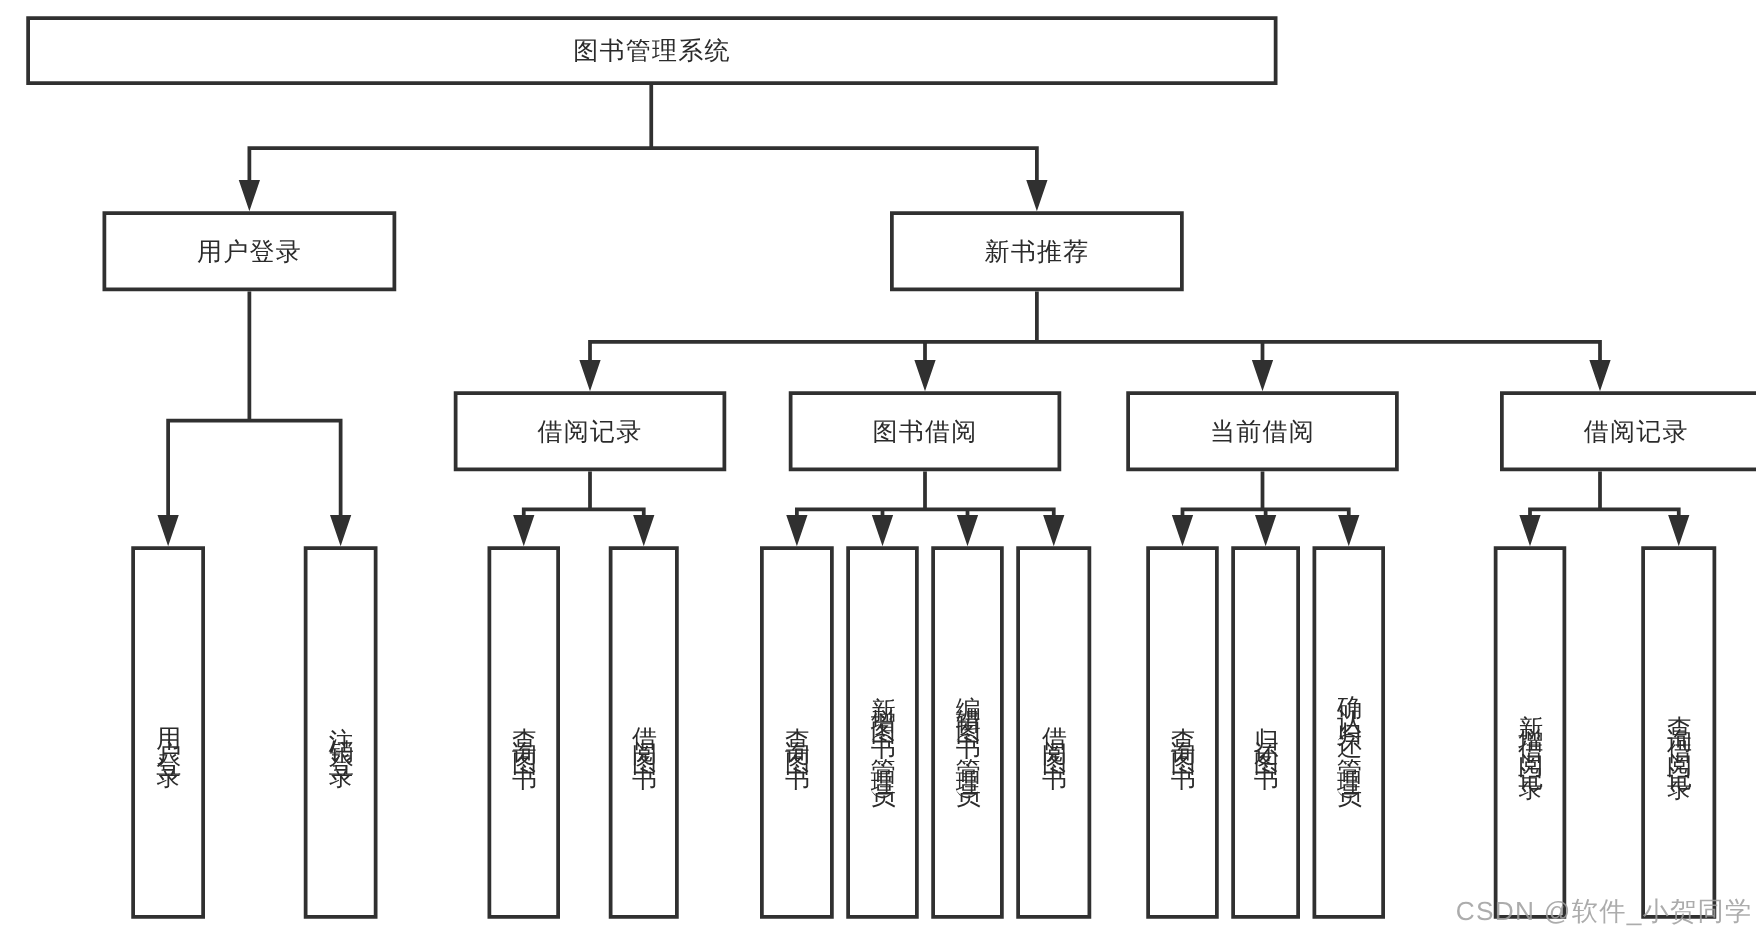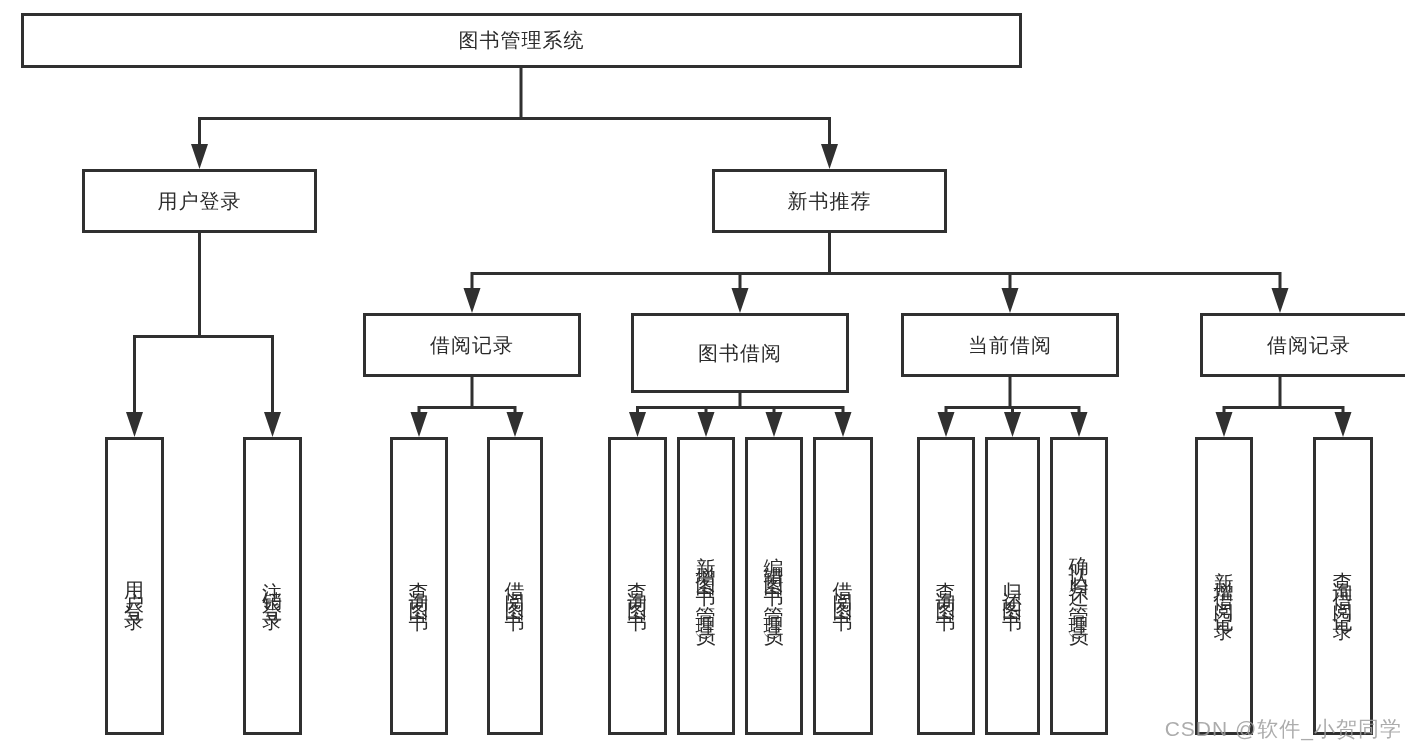--- a/index.html
+++ b/index.html
@@ -97,21 +97,21 @@
          M1215.5 412 L1232.5 412 L1224 437 Z
          M1334.5 412 L1351.5 412 L1343 437 Z"></path>
   </svg>
 
   <div class="node h-node" style="left:21px; top:13px; width:1001px; height:55px;">图书管理系统</div>
 
   <div class="node h-node" style="left:82px; top:169px; width:235px; height:64px;">用户登录</div>
   <div class="node h-node" style="left:712px; top:169px; width:235px; height:64px;">新书推荐</div>
 
   <div class="node h-node" style="left:363px; top:313px; width:218px; height:64px;">借阅记录</div>
-  <div class="node h-node" style="left:631px; top:313px; width:218px; height:80px;text-align:right;">图书借阅</div>
+  <div class="node h-node" style="left:631px; top:313px; width:218px; height:64px;text-align:right;">图书借阅</div>
   <div class="node h-node" style="left:901px; top:313px; width:218px; height:64px;">当前借阅</div>
   <div class="node h-node" style="left:1200px; top:313px; width:218px; height:64px;">借阅记录</div>
 
   <div class="node v-node" style="left:105px; top:437px; width:59px; height:298px;">用户登录</div>
   <div class="node v-node" style="left:243px; top:437px; width:59px; height:298px;">注销登录</div>
 
   <div class="node v-node" style="left:390px; top:437px; width:58px; height:298px;">查询图书</div>
   <div class="node v-node" style="left:487px; top:437px; width:56px; height:298px;">借阅图书</div>
 
   <div class="node v-node" style="left:608px; top:437px; width:59px; height:298px;">查询图书</div>

